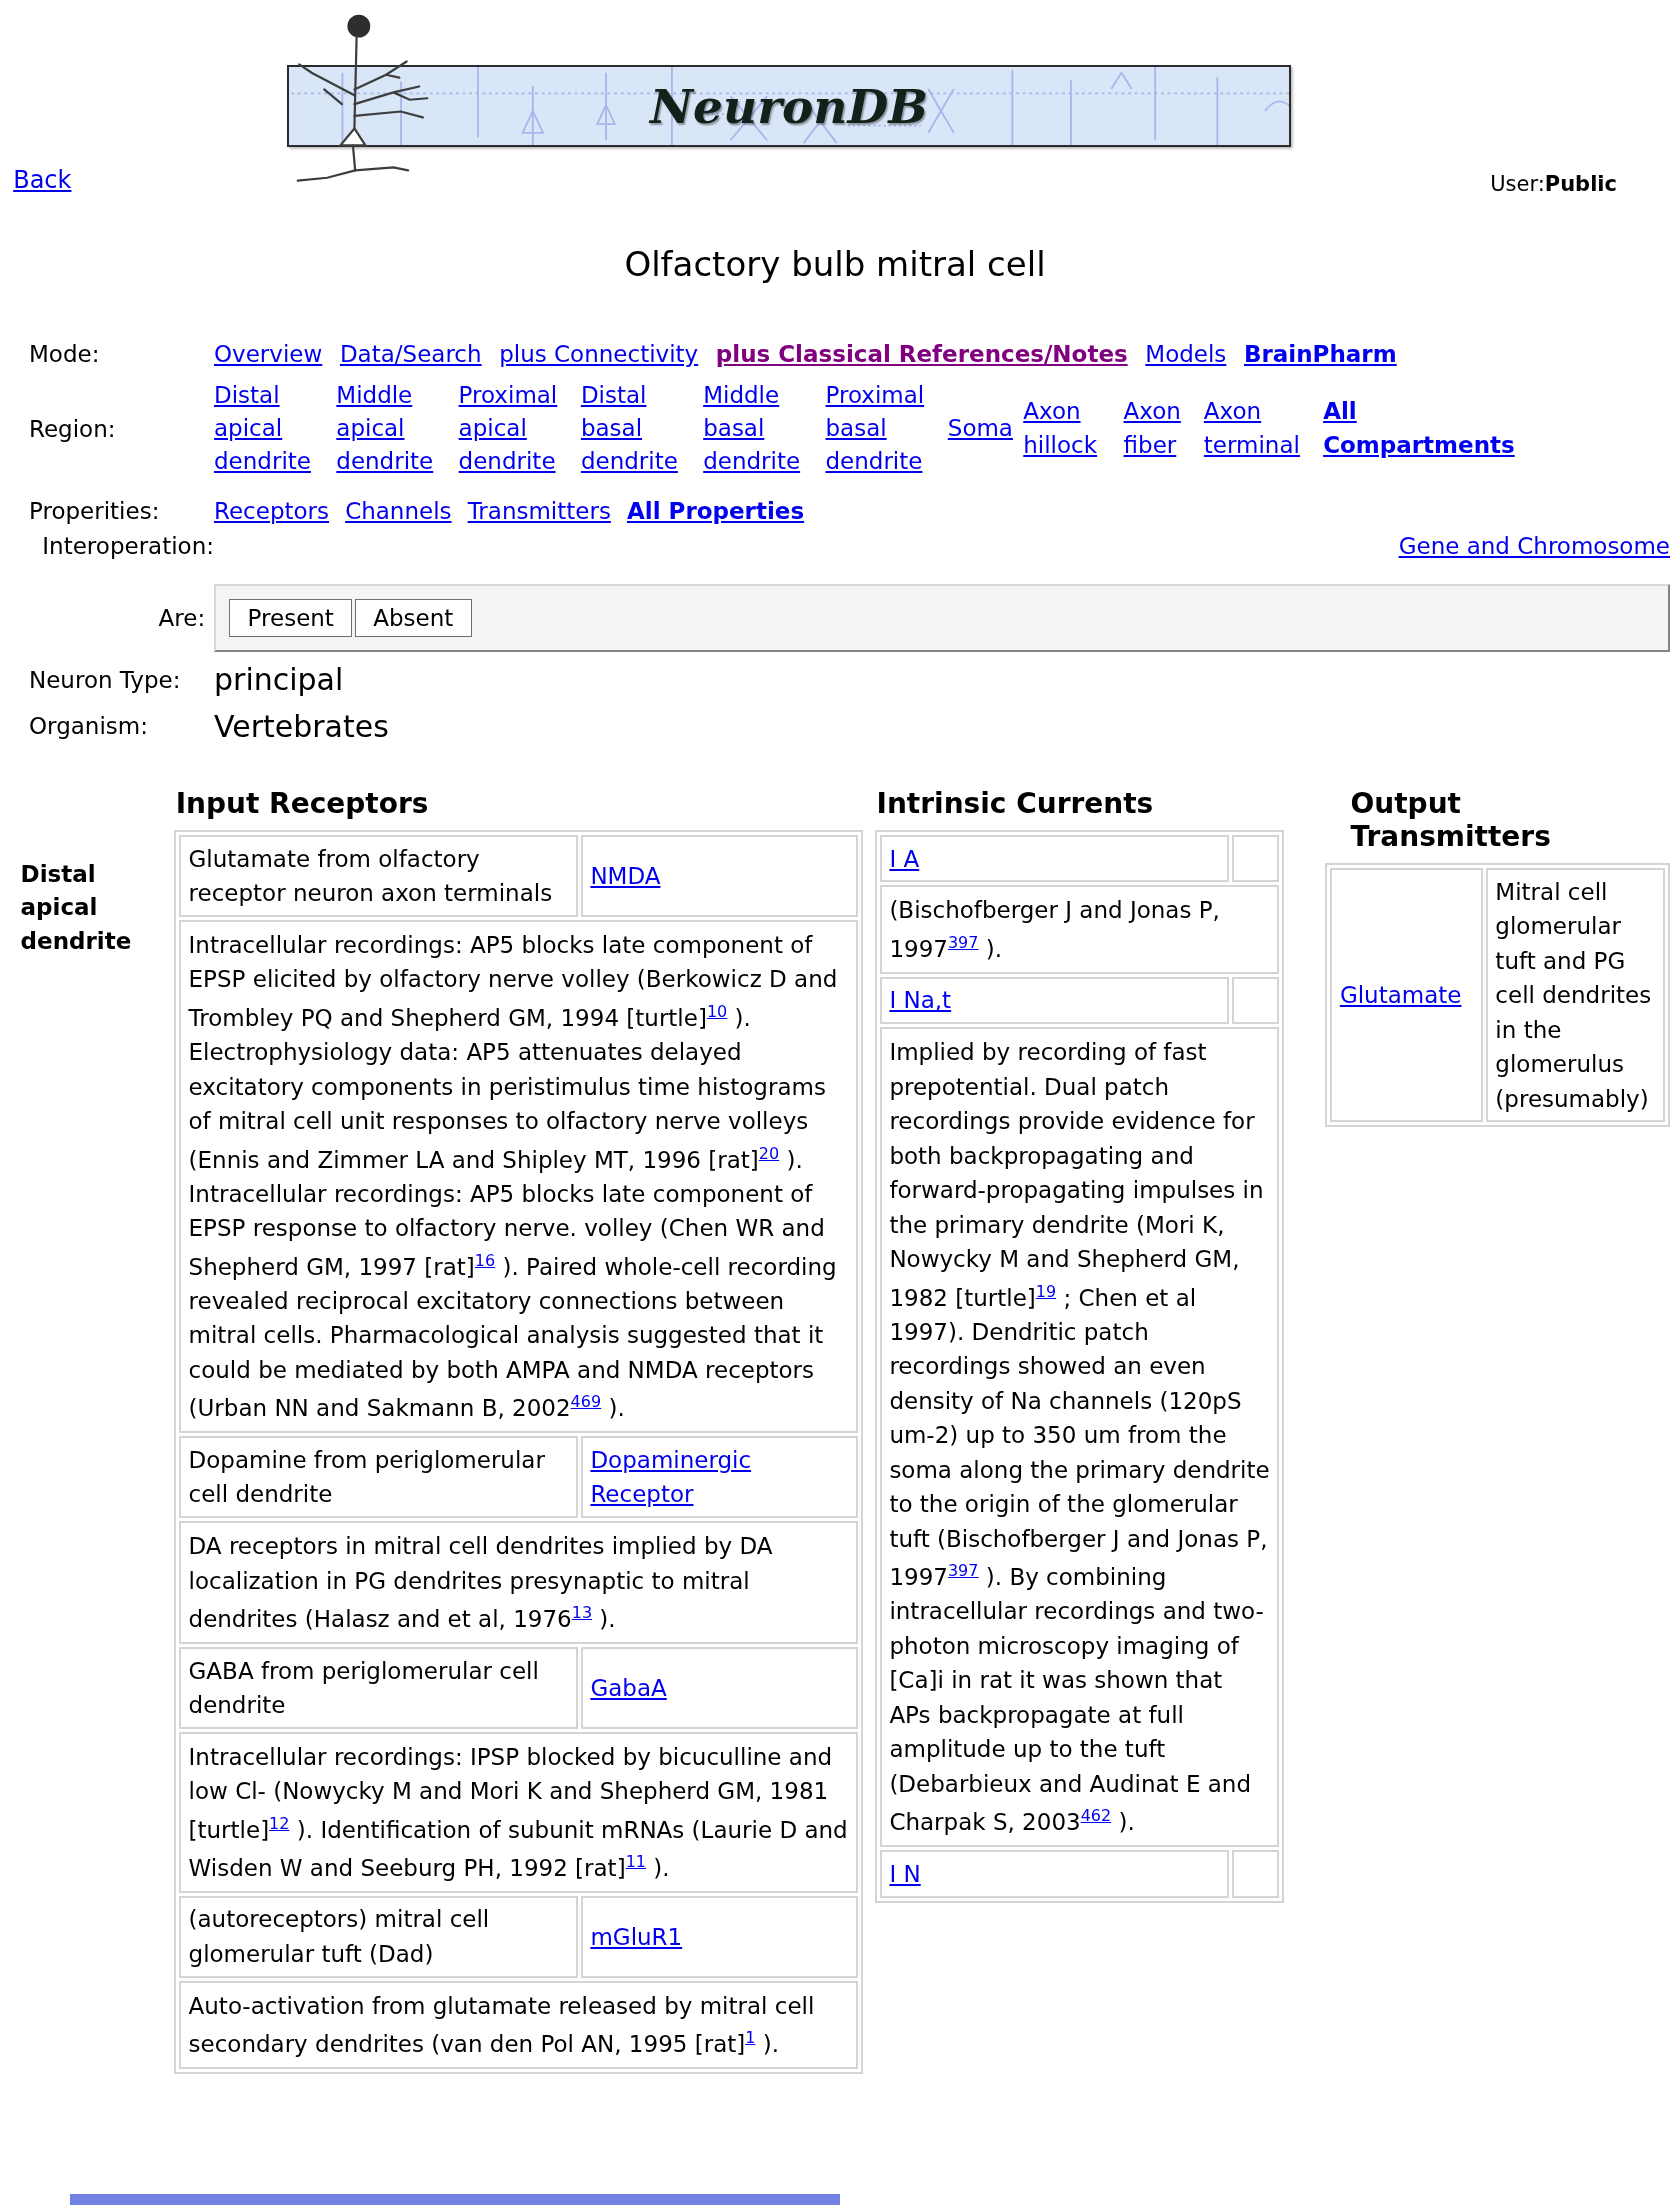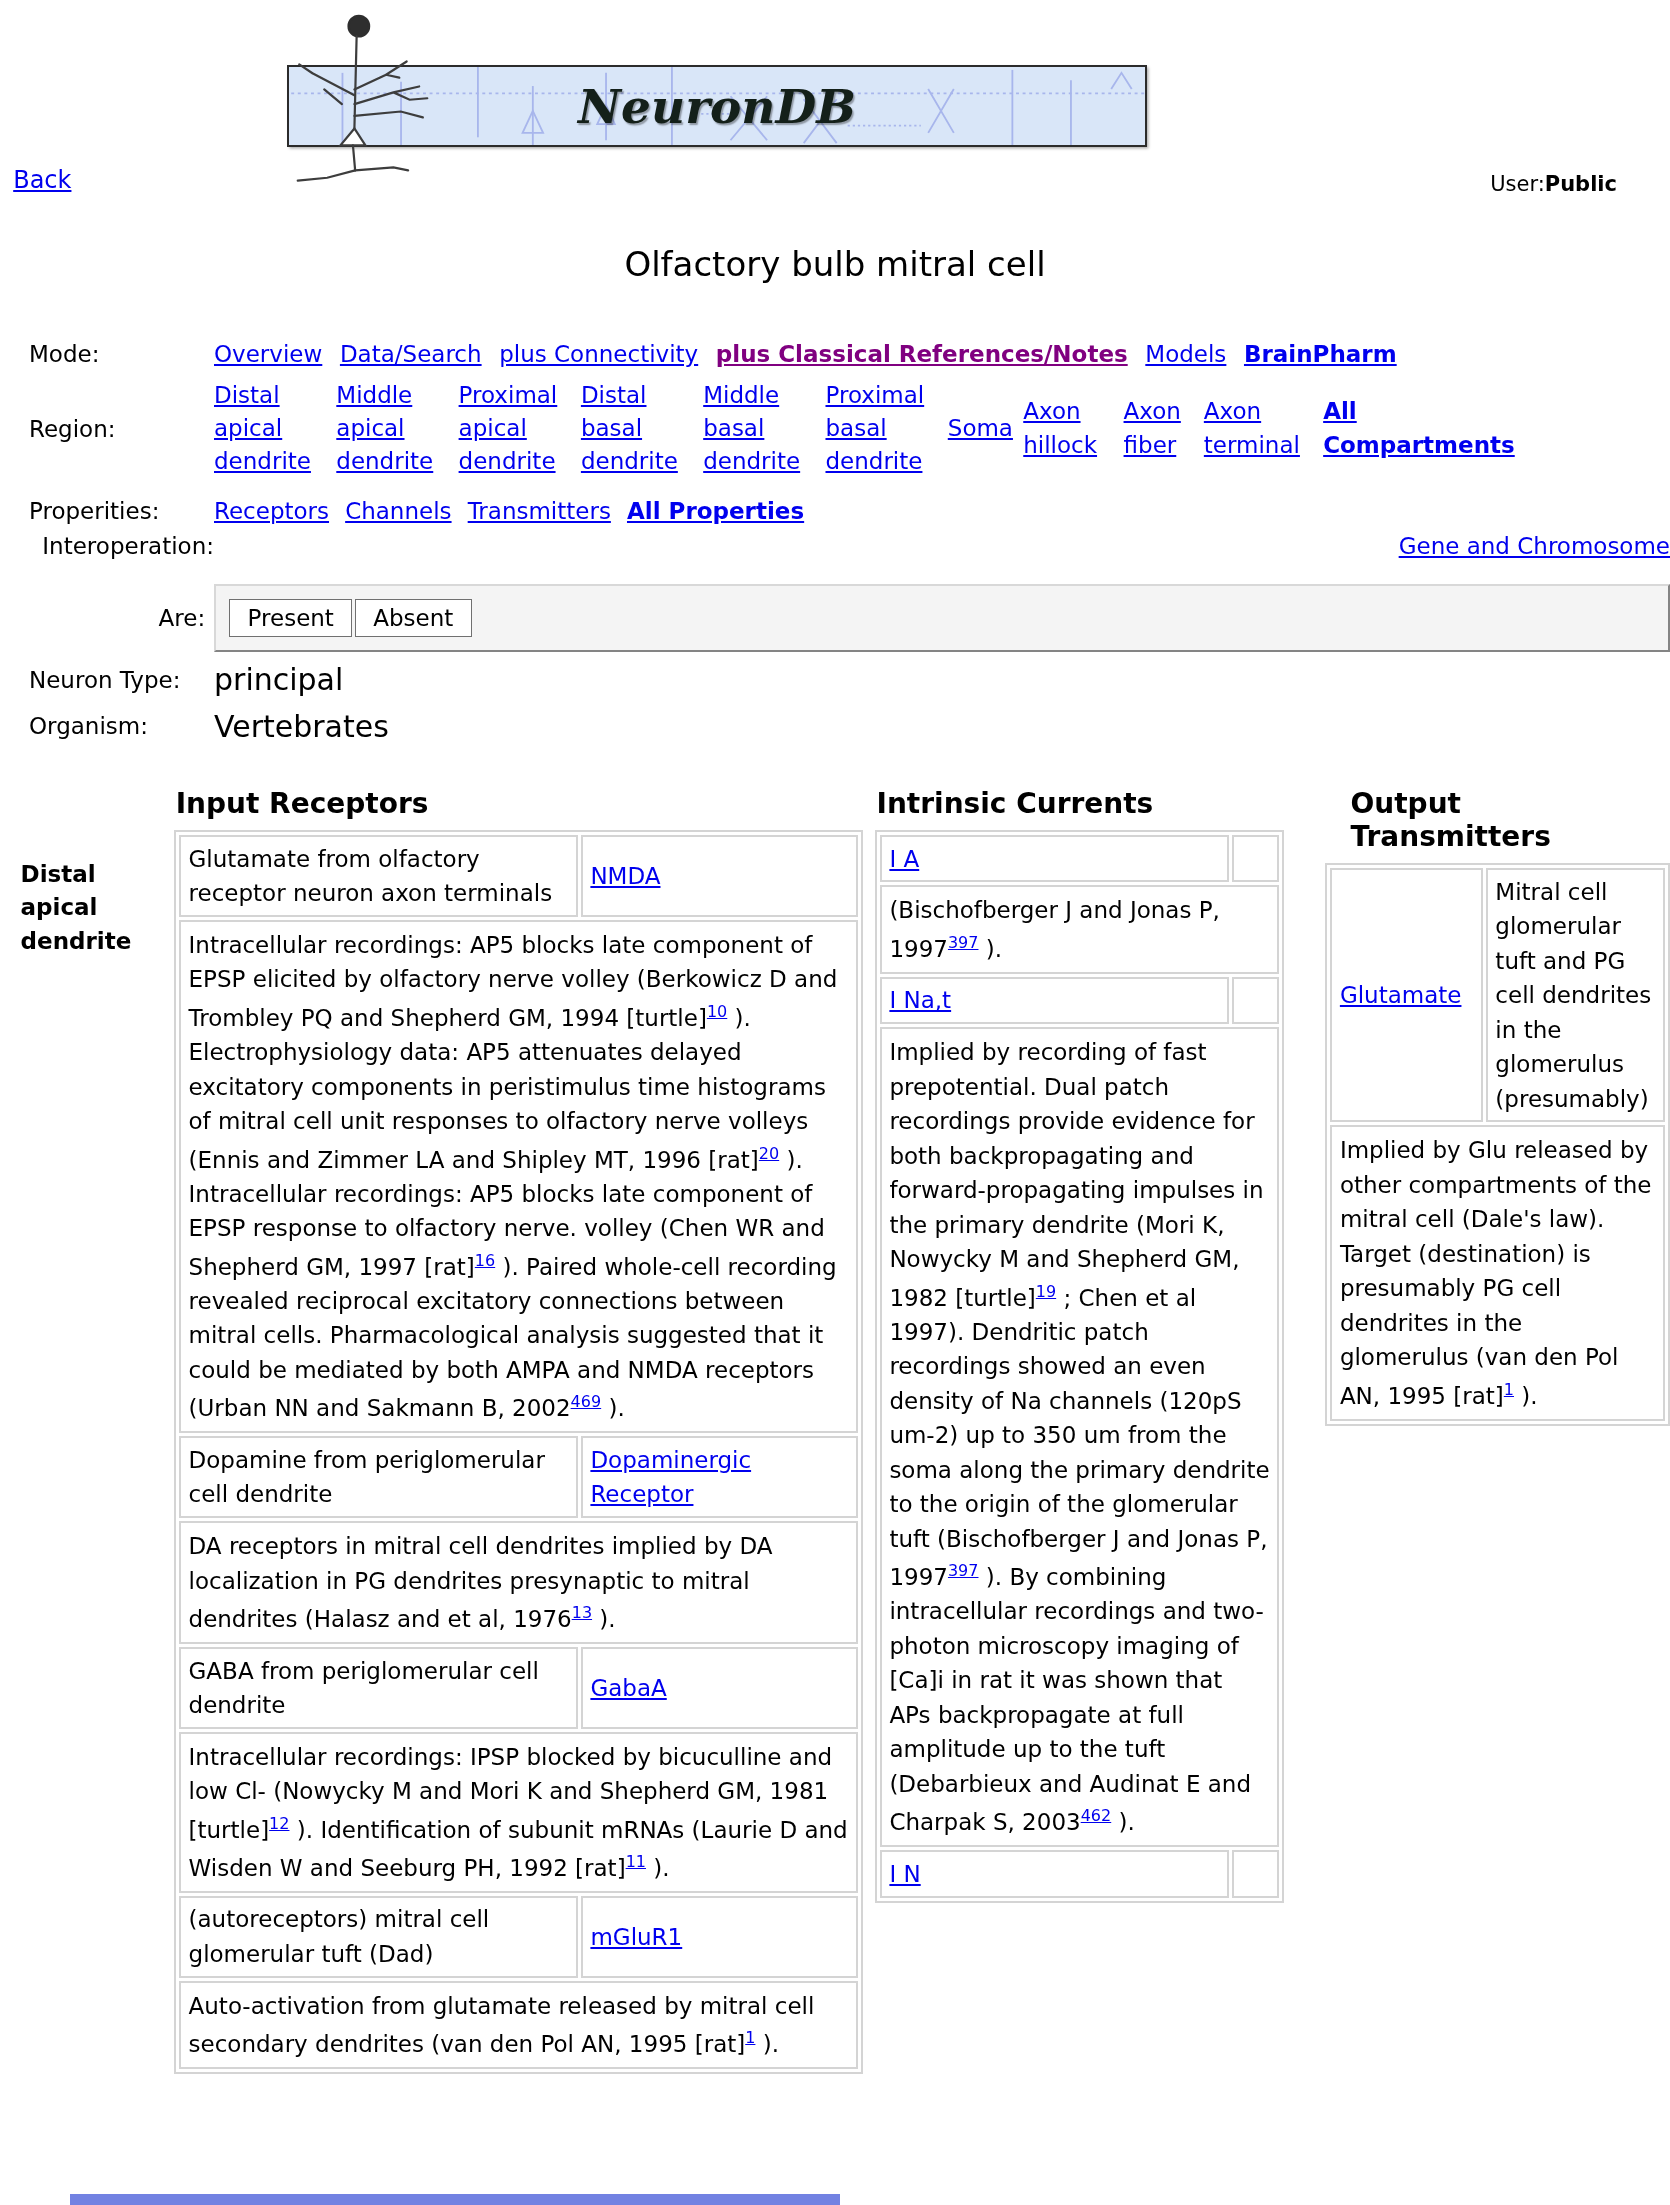--- a/index.html
+++ b/index.html
@@ -15,21 +15,21 @@
   body{
     width:1670px;height:2205px;position:relative;background:#fff;
     font-family:"DejaVu Sans","Liberation Sans",sans-serif;color:#000;overflow:hidden;
   }
   a{color:var(--link-blue);text-decoration:underline;cursor:pointer;}
   a.bold{font-weight:bold;}
   a.visited{color:var(--visited-purple);font-weight:bold;}
 
   
   .banner{
-    position:absolute;left:287px;top:65px;width:860px;height:82px;
+    position:absolute;left:287px;top:65px;width:1004px;height:82px;
     background:var(--banner-bg);border:2.2px solid #2b2b2b;overflow:hidden;
     box-shadow:2.2px 2.2px 2.9px rgba(0,0,0,.35);
   }
   .banner .circuit{position:absolute;left:0;top:0;}
   .logo-text{
     position:absolute;left:0;top:0;width:100%;height:100%;
     display:flex;align-items:center;justify-content:center;
     font-family:"DejaVu Serif","Liberation Serif",serif;
     font-style:italic;font-weight:bold;font-size:47px;color:#14201a;
     text-shadow:1.5px 1.5px 1.5px rgba(0,0,0,.35);
@@ -278,23 +278,20 @@
       <table class="ndb">
         <colgroup>
             <col style="width:46%">
             <col style="width:54%">
           </colgroup>
         <tbody>
         <tr>
           <td><a href="#">Glutamate</a></td>
           <td>Mitral cell glomerular tuft and PG cell dendrites in the glomerulus (presumably)</td>
         </tr>
-        <tr>
-          <td colspan="2" class="desc">Implied by Glu released by other compartments of the mitral cell (Dale's law). Target (destination) is presumably PG cell dendrites in the glomerulus (van den Pol AN, 1995 [rat]<sup><a href="#">1</a></sup> ).</td>
-        </tr>
         </tbody>
       </table>
     </div>
   </div>
 </div>
 
 <div class="footer-bar"></div>
 
 
 </body></html>

